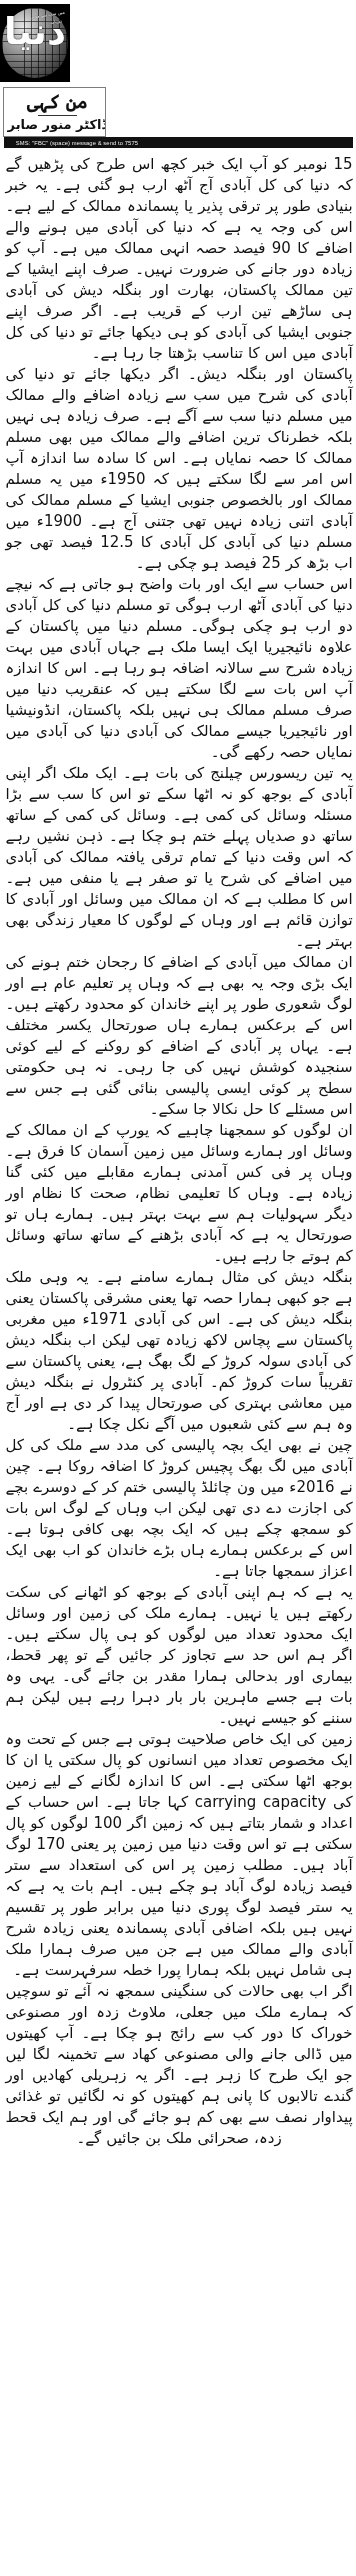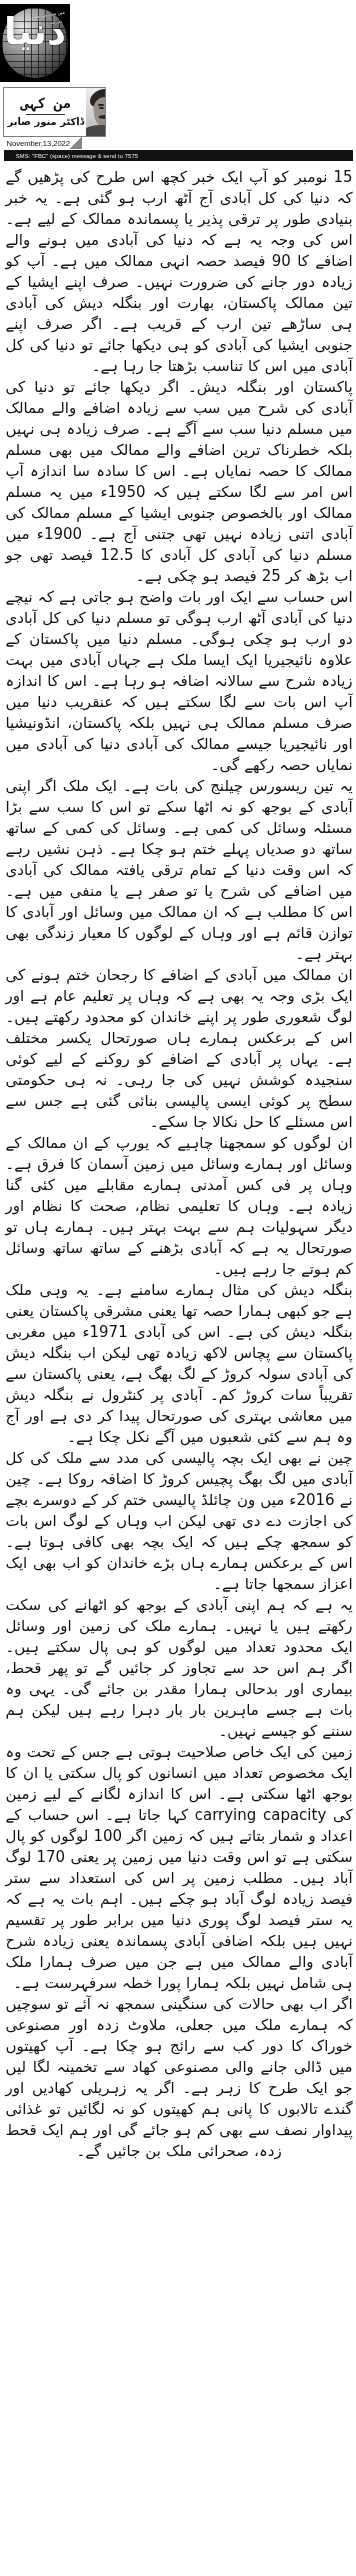--- a/index.html
+++ b/index.html
@@ -147,37 +147,37 @@
   .author-meta {
     flex: 1 1 auto;
     display: flex;
     flex-direction: column;
     align-items: center;
     justify-content: center;
     padding: 2.2px 2.2px 2.2px 3.3px;
     direction: rtl;
   }
   .column-title {
-    font-family: Liberation Mono, monospace;
-    font-size: 14px;
+    font-family: Liberation Sans, sans-serif;
+    font-size: 19px;
     font-weight: 700;
     color: #111;
     direction: rtl;
     line-height: 1.1;
     white-space: nowrap;
   }
   .author-rule {
     width: 39px;
     height: 0.5px;
     background: #333;
     margin: 2.2px 0 1.6px 0;
   }
   .author-name {
     font-family: "DejaVu Sans", sans-serif;
-    font-size: 10px;
+    font-size: 13px;
     font-weight: 700;
     color: #111;
     direction: rtl;
     white-space: nowrap;
   }
   .author-photo {
     flex: 0 0 39px;
     position: relative;
     background: #d8d8d8;
     overflow: hidden;
@@ -337,26 +337,20 @@
         <div class="ap-brow l"></div>
         <div class="ap-brow r"></div>
         <div class="ap-eye l"></div>
         <div class="ap-eye r"></div>
         <div class="ap-mous"></div>
         <div class="ap-body"></div>
       </div>
     </div>
   </div>
 
-  <div class="date-row">
-    <div class="date-tab">
-      <span class="date-tab-text">November,13,2022</span>
-      <span class="date-tab-notch"></span>
-    </div>
-  </div>
 
   <div class="sms-bar">
     <span class="sms-text">SMS: "FBC" (space) message &amp; send to 7575</span>
   </div>
 
   <div class="article">
     <p class="para">15 نومبر کو آپ ایک خبر کچھ اس طرح کی پڑھیں گے کہ دنیا کی کل آبادی آج آٹھ ارب ہو گئی ہے۔ یہ خبر بنیادی طور پر ترقی پذیر یا پسماندہ ممالک کے لیے ہے۔ اس کی وجہ یہ ہے کہ دنیا کی آبادی میں ہونے والے اضافے کا 90 فیصد حصہ انہی ممالک میں ہے۔ آپ کو زیادہ دور جانے کی ضرورت نہیں۔ صرف اپنے ایشیا کے تین ممالک پاکستان، بھارت اور بنگلہ دیش کی آبادی ہی ساڑھے تین ارب کے قریب ہے۔ اگر صرف اپنے جنوبی ایشیا کی آبادی کو ہی دیکھا جائے تو دنیا کی کل آبادی میں اس کا تناسب بڑھتا جا رہا ہے۔</p>
     <p class="para">پاکستان اور بنگلہ دیش۔ اگر دیکھا جائے تو دنیا کی آبادی کی شرح میں سب سے زیادہ اضافے والے ممالک میں مسلم دنیا سب سے آگے ہے۔ صرف زیادہ ہی نہیں بلکہ خطرناک ترین اضافے والے ممالک میں بھی مسلم ممالک کا حصہ نمایاں ہے۔ اس کا سادہ سا اندازہ آپ اس امر سے لگا سکتے ہیں کہ 1950ء میں یہ مسلم ممالک اور بالخصوص جنوبی ایشیا کے مسلم ممالک کی آبادی اتنی زیادہ نہیں تھی جتنی آج ہے۔ 1900ء میں مسلم دنیا کی آبادی کل آبادی کا 12.5 فیصد تھی جو اب بڑھ کر 25 فیصد ہو چکی ہے۔</p>
     <p class="para">اس حساب سے ایک اور بات واضح ہو جاتی ہے کہ نیچے دنیا کی آبادی آٹھ ارب ہوگی تو مسلم دنیا کی کل آبادی دو ارب ہو چکی ہوگی۔ مسلم دنیا میں پاکستان کے علاوہ نائیجیریا ایک ایسا ملک ہے جہاں آبادی میں بہت زیادہ شرح سے سالانہ اضافہ ہو رہا ہے۔ اس کا اندازہ آپ اس بات سے لگا سکتے ہیں کہ عنقریب دنیا میں صرف مسلم ممالک ہی نہیں بلکہ پاکستان، انڈونیشیا اور نائیجیریا جیسے ممالک کی آبادی دنیا کی آبادی میں نمایاں حصہ رکھے گی۔</p>
     <p class="para">یہ تین ریسورس چیلنج کی بات ہے۔ ایک ملک اگر اپنی آبادی کے بوجھ کو نہ اٹھا سکے تو اس کا سب سے بڑا مسئلہ وسائل کی کمی ہے۔ وسائل کی کمی کے ساتھ ساتھ دو صدیاں پہلے ختم ہو چکا ہے۔ ذہن نشیں رہے کہ اس وقت دنیا کے تمام ترقی یافتہ ممالک کی آبادی میں اضافے کی شرح یا تو صفر ہے یا منفی میں ہے۔ اس کا مطلب ہے کہ ان ممالک میں وسائل اور آبادی کا توازن قائم ہے اور وہاں کے لوگوں کا معیار زندگی بھی بہتر ہے۔</p>

